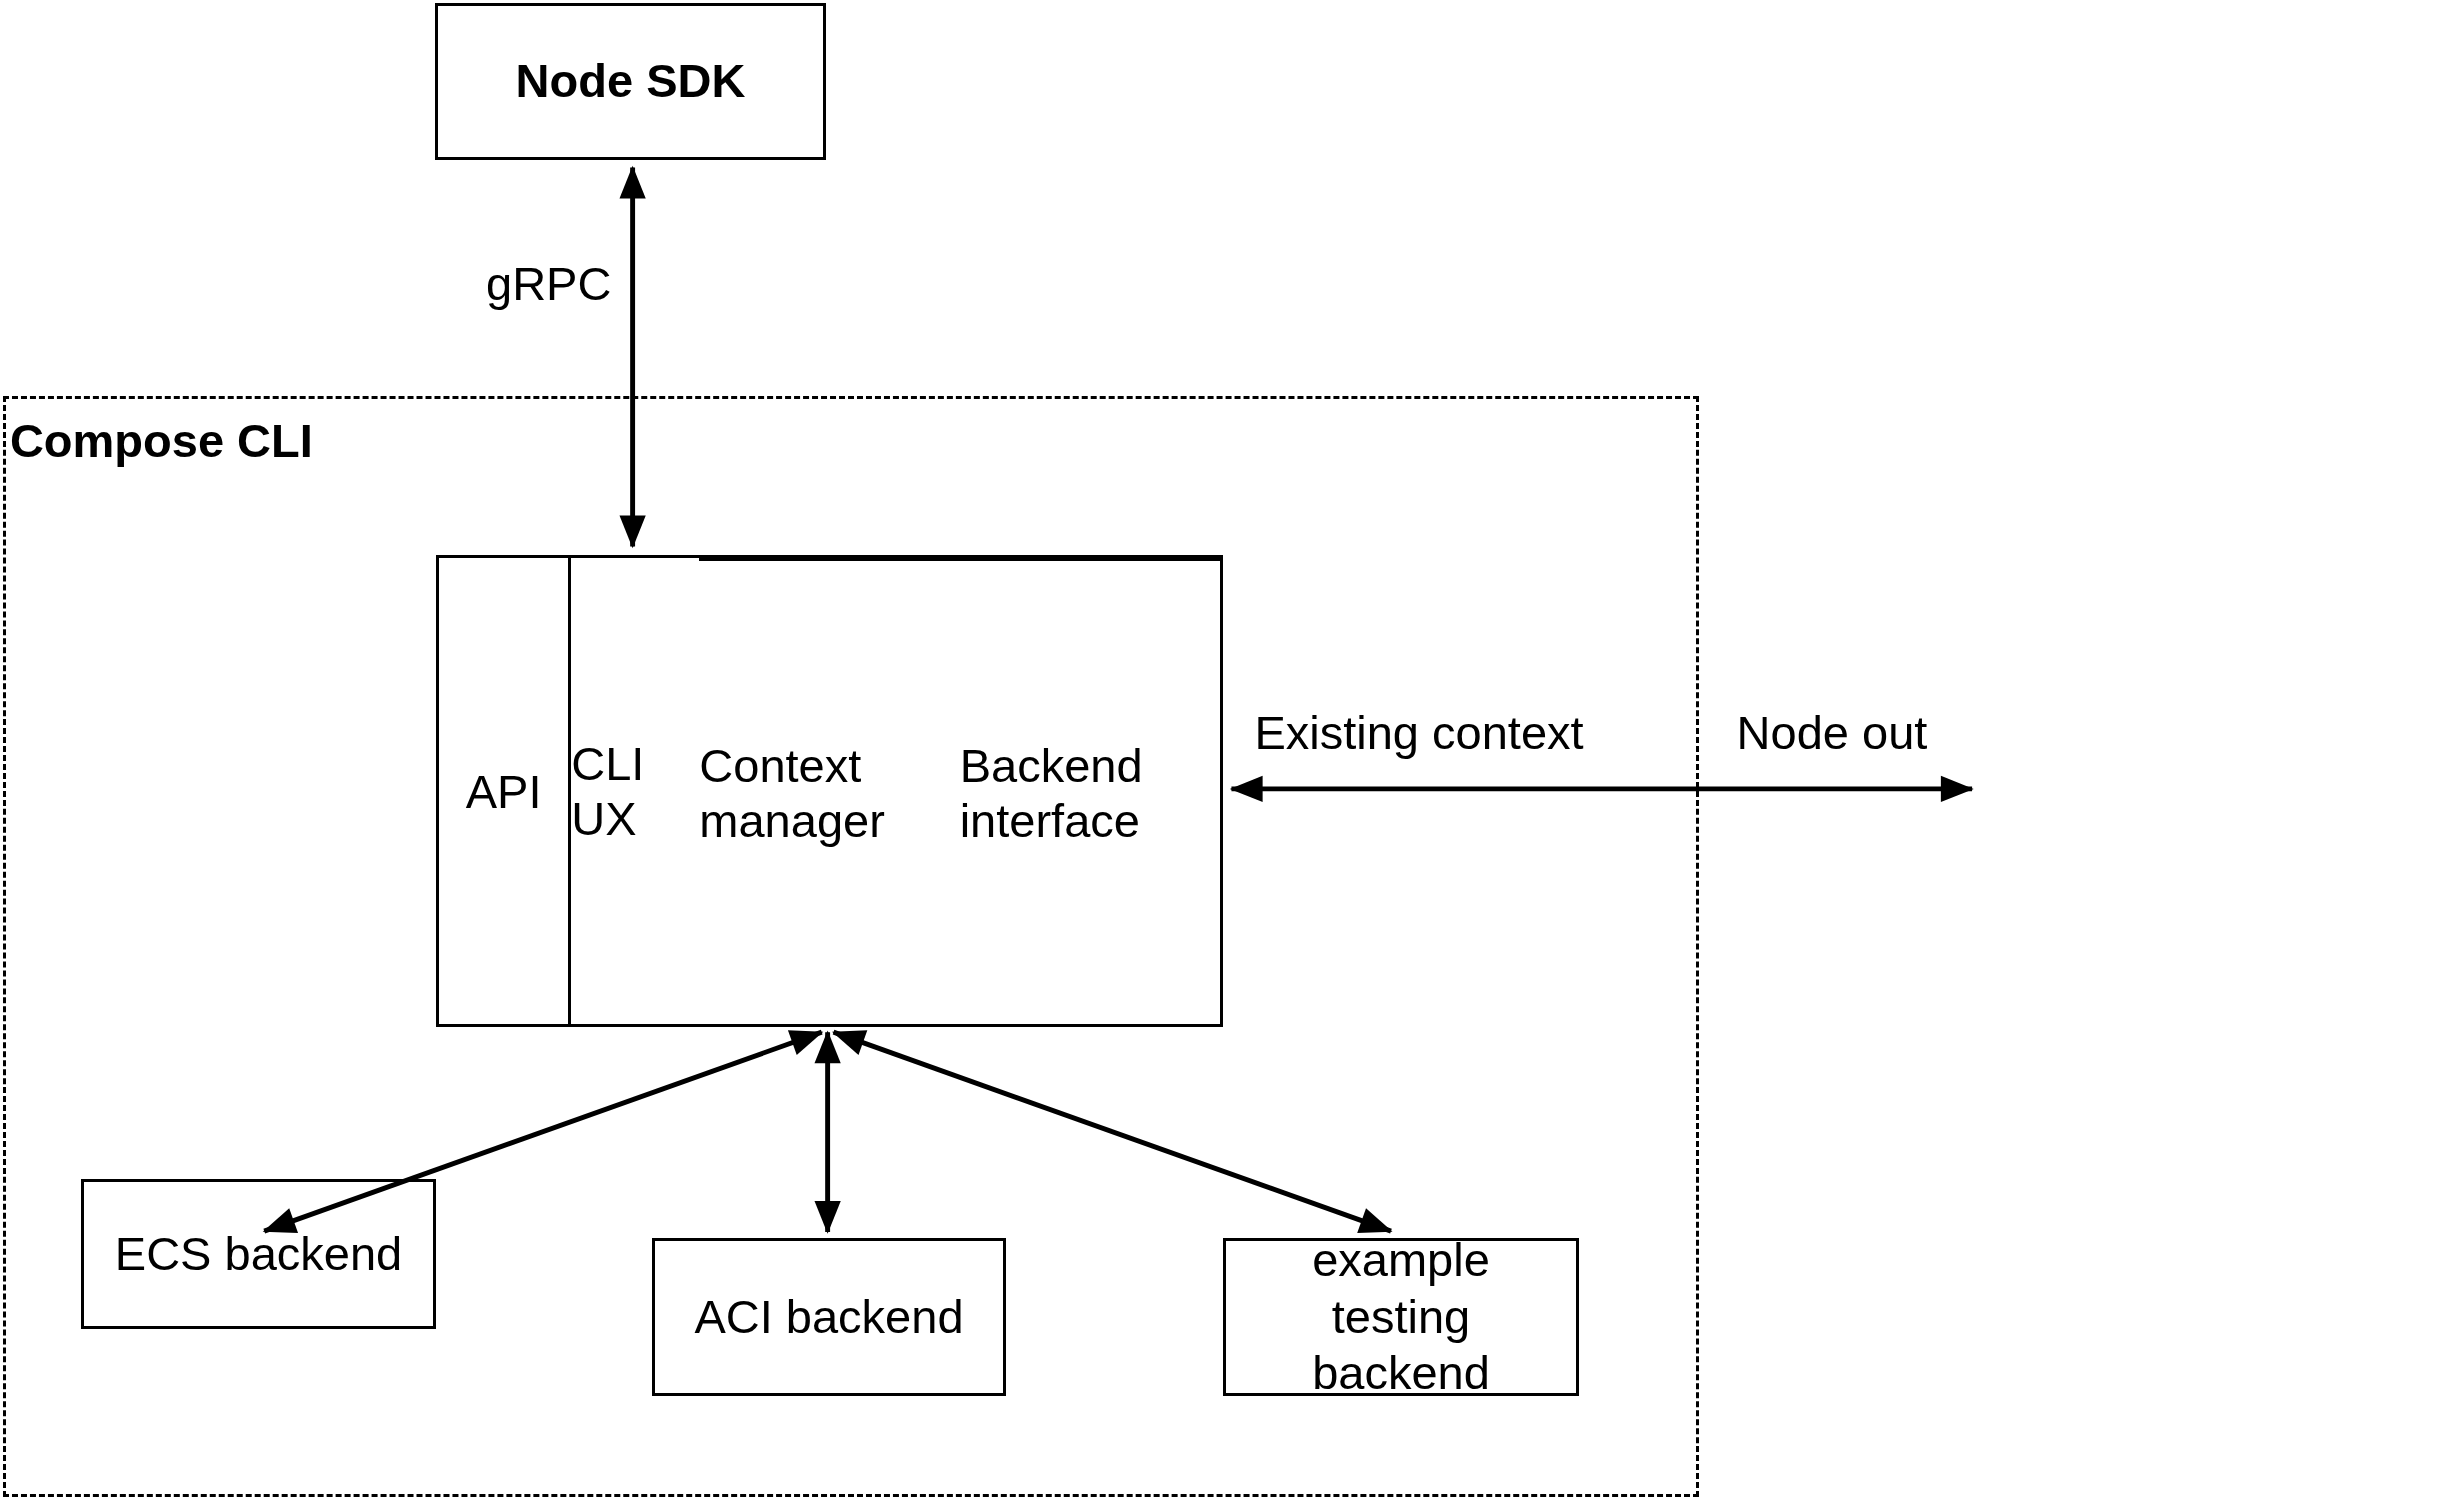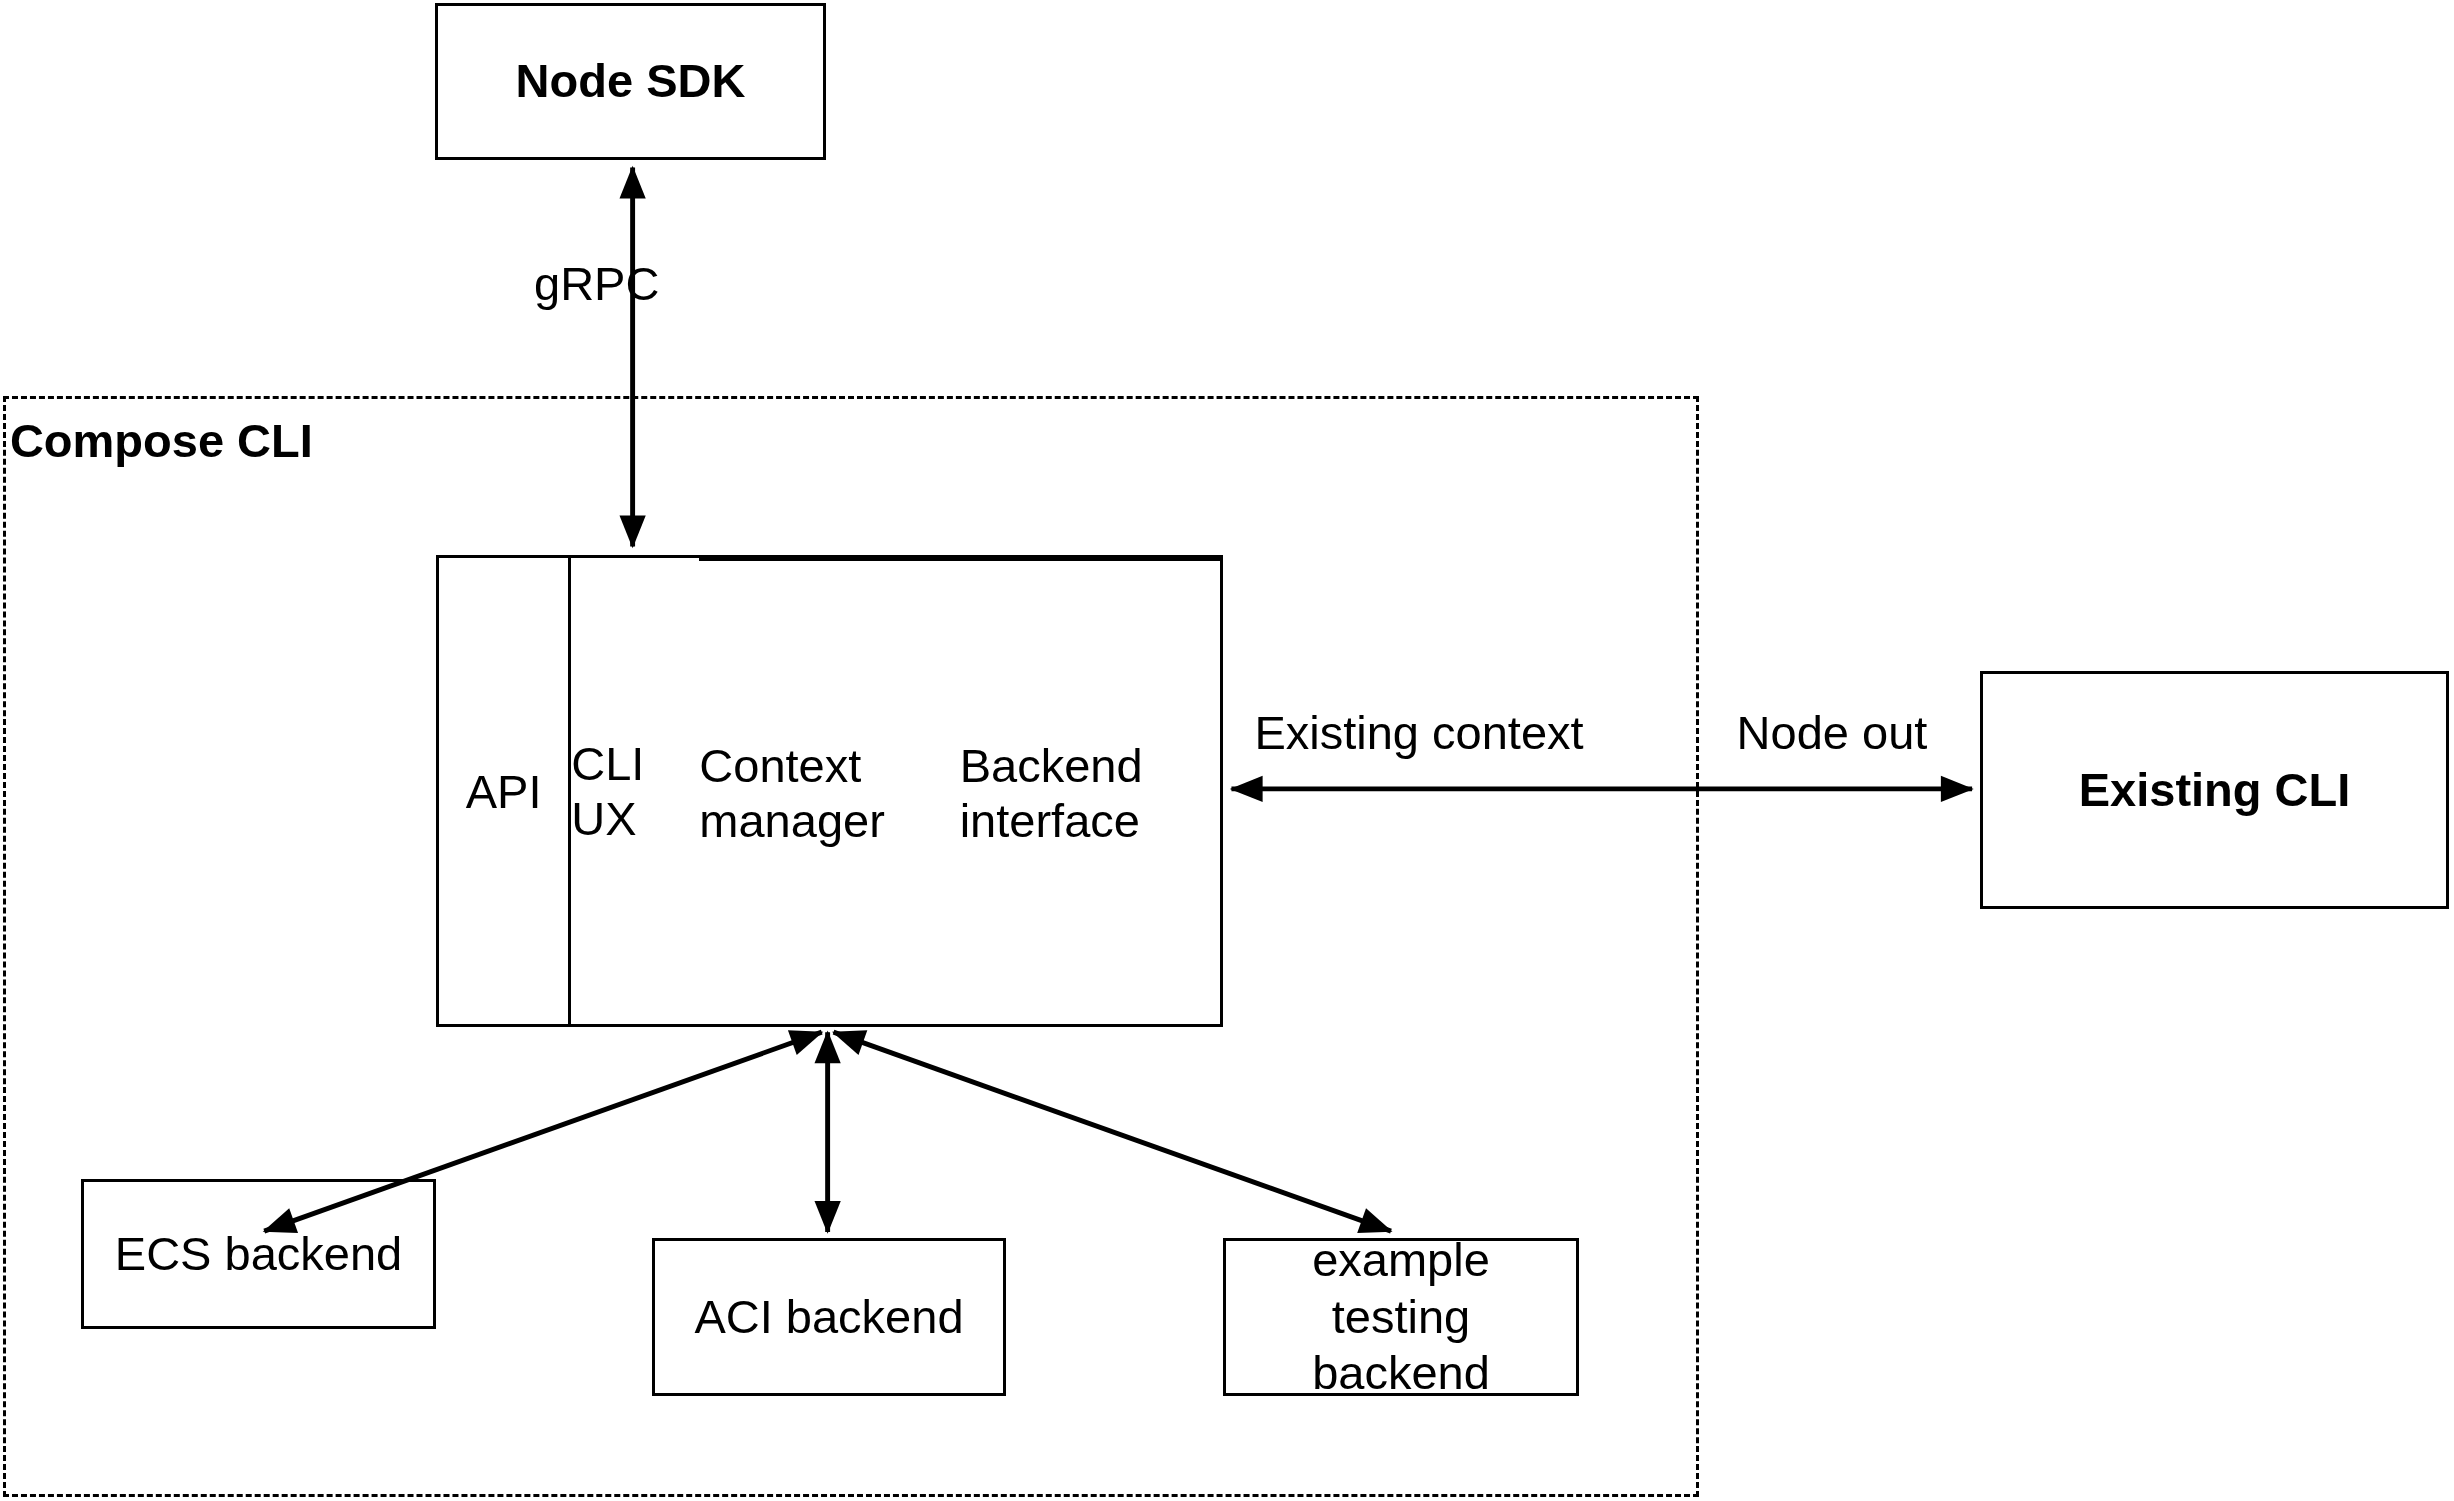--- a/index.html
+++ b/index.html
@@ -75,21 +75,21 @@
   #aci-backend { left:652px; top:1238px; width:354px; height:158px; }
   #example-backend { left:1223px; top:1238px; width:356px; height:158px; padding:0 19.7px; }
 
   
   .edge-label {
     position:absolute;
     font-size:47px;
     white-space:nowrap;
     background:transparent;
   }
-  #grpc-label { left:486px; top:256px;margin-left:48px; }
+  #grpc-label { left:486px; top:256px; }
   #existing-context-label { left:1419px; top:732px; transform:translate(-50%,-50%); }
   #shell-out-label { left:1832px; top:732px; transform:translate(-50%,-50%); }
 
   
   #arrows {
     position:absolute;
     left:0; top:0;
     width:2455px;
     height:1501px;
     pointer-events:none;
@@ -123,23 +123,20 @@
         <span>Context manager</span>
       </div>
     </div>
     <div class="main-row">
       <div class="cell">
         <span>Backend interface</span>
       </div>
     </div>
   </div>
 
-  <div id="existing-cli" class="box bold">
-    <span>Existing CLI</span>
-  </div>
 
   <div id="ecs-backend" class="box">
     <span>ECS backend</span>
   </div>
 
   <div id="aci-backend" class="box">
     <span>ACI backend</span>
   </div>
 
   <div id="example-backend" class="box">

